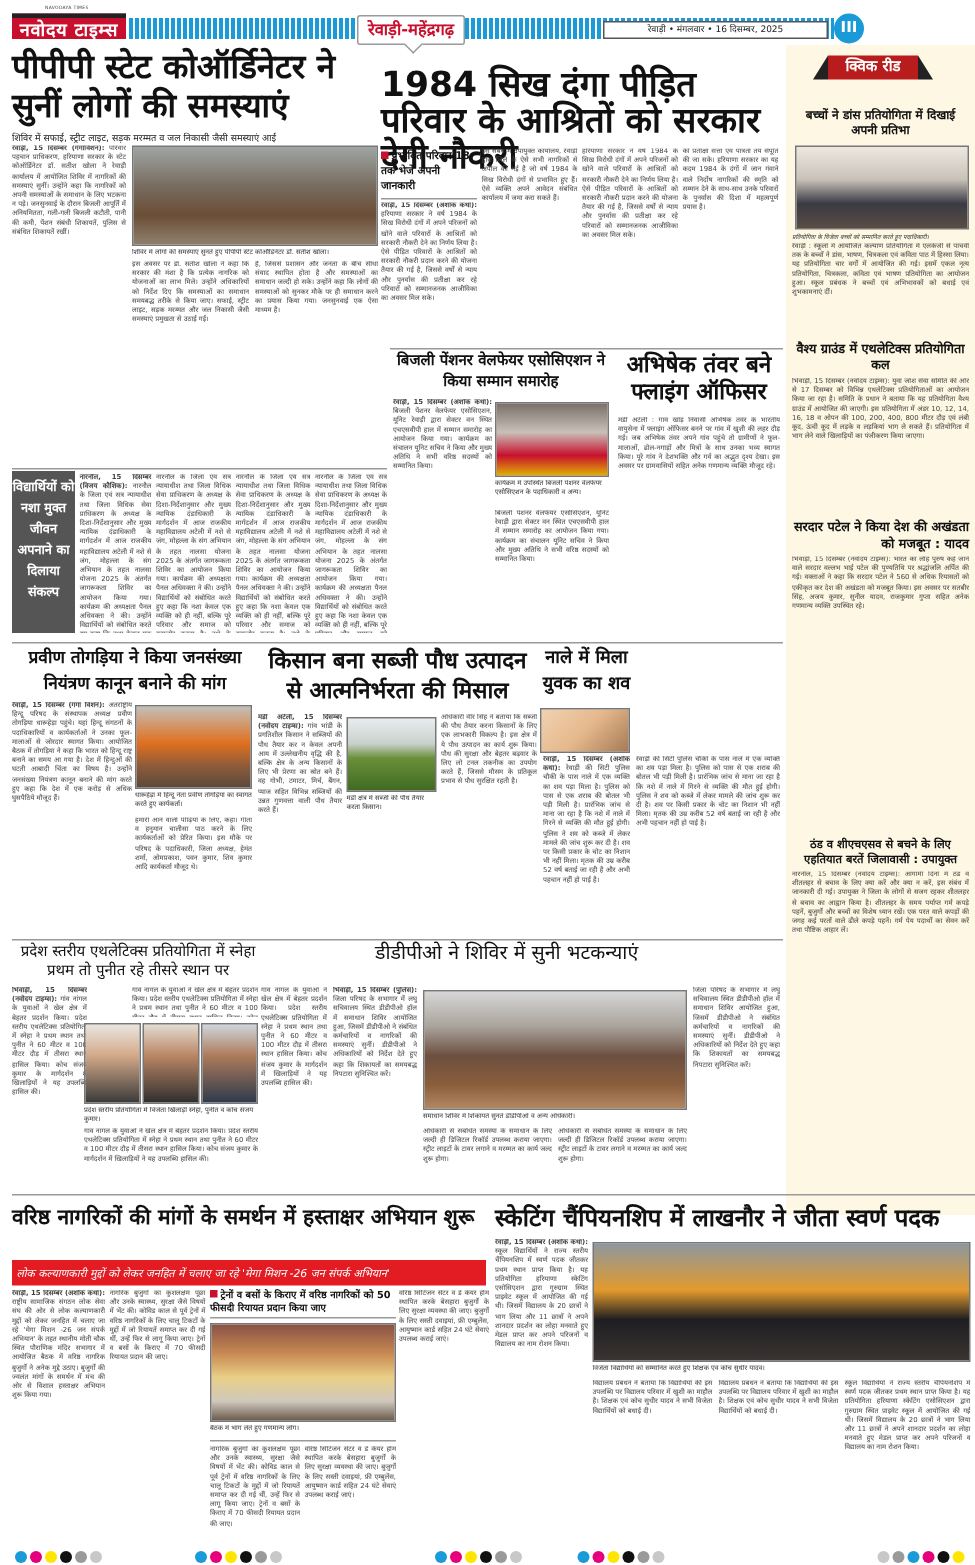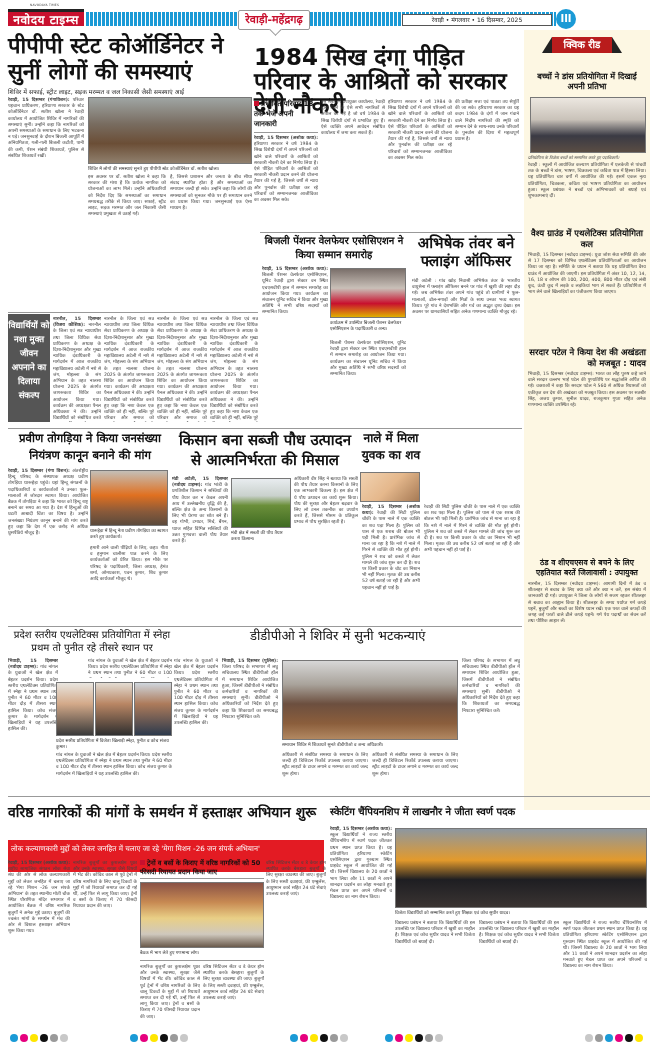--- a/index.html
+++ b/index.html
@@ -163,36 +163,36 @@
   <span>जिला परिषद के सभागार में लघु सचिवालय स्थित डीडीपीओ हॉल में समाधान शिविर आयोजित हुआ, जिसमें डीडीपीओ ने संबंधित कर्मचारियों व नागरिकों की समस्याएं सुनीं। डीडीपीओ ने अधिकारियों को निर्देश देते हुए कहा कि शिकायतों का समयबद्ध निपटारा सुनिश्चित करें।</span>
 </div>
 <div class="abs photo" style="left:282px;top:660px;width:176px;height:80px;background:linear-gradient(180deg,#d7d7d7 0%,#a9a39b 30%,#6c4f3f 55%,#8b5e3c 80%,#b28861 100%);"></div>
 <div class="abs caption" style="left:282px;top:742px;width:176px;height:8px;overflow:hidden;white-space:nowrap;">समाधान शिविर में शिकायतें सुनते डीडीपीओ व अन्य अधिकारी।</div>
 <div class="abs body-text" style="left:282px;top:752px;width:86px;height:41px;">अधिकारी से संबंधित समस्या के समाधान के लिए जल्दी ही डिजिटल रिकॉर्ड उपलब्ध कराया जाएगा। स्ट्रीट लाइटों के टावर लगाने व मरम्मत का कार्य जल्द शुरू होगा।</div>
 <div class="abs body-text" style="left:372px;top:752px;width:86px;height:41px;">अधिकारी से संबंधित समस्या के समाधान के लिए जल्दी ही डिजिटल रिकॉर्ड उपलब्ध कराया जाएगा। स्ट्रीट लाइटों के टावर लगाने व मरम्मत का कार्य जल्द शुरू होगा।</div>
 <div class="abs body-text" style="left:462px;top:658px;width:58px;height:135px;">जिला परिषद के सभागार में लघु सचिवालय स्थित डीडीपीओ हॉल में समाधान शिविर आयोजित हुआ, जिसमें डीडीपीओ ने संबंधित कर्मचारियों व नागरिकों की समस्याएं सुनीं। डीडीपीओ ने अधिकारियों को निर्देश देते हुए कहा कि शिकायतों का समयबद्ध निपटारा सुनिश्चित करें।</div>
 
 <div class="abs rule" style="left:8px;top:796px;width:642px;"></div>
 <div class="abs hl-light" style="left:8px;top:799px;width:320px;font-size:14px;line-height:26px;white-space:nowrap;font-weight:bold;">वरिष्ठ नागरिकों की मांगों के समर्थन में हस्ताक्षर अभियान शुरू</div>
-<div class="abs red-banner" style="left:8px;top:840px;width:316px;height:32px;font-size:7.2px;line-height:17px;padding-left:3px;white-space:nowrap;overflow:hidden;">लोक कल्याणकारी मुद्दों को लेकर जनहित में चलाए जा रहे 'मेगा मिशन -26 जन संपर्क अभियान'</div>
+<div class="abs red-banner" style="left:8px;top:840px;width:316px;height:17px;font-size:7.2px;line-height:17px;padding-left:3px;white-space:nowrap;overflow:hidden;font-style:italic;">लोक कल्याणकारी मुद्दों को लेकर जनहित में चलाए जा रहे 'मेगा मिशन -26 जन संपर्क अभियान'</div>
 <div class="abs body-text" style="left:8px;top:860px;width:62px;height:172px;">
   <b>रेवाड़ी, 15 दिसम्बर (अशोक कथा):</b>
   <span>राष्ट्रीय सामाजिक संगठन लोक सेवा संघ की ओर से लोक कल्याणकारी मुद्दों को लेकर जनहित में चलाए जा रहे 'मेगा मिशन -26 जन संपर्क अभियान' के तहत स्थानीय मोती चौक स्थित पौराणिक मंदिर सभागार में आयोजित बैठक में वरिष्ठ नागरिक बुजुर्गों ने अनेक मुद्दे उठाए। बुजुर्गों की ज्वलंत मांगों के समर्थन में मंच की ओर से विशाल हस्ताक्षर अभियान शुरू किया गया।</span>
 </div>
 <div class="abs body-text" style="left:73px;top:860px;width:64px;height:172px;">नागरिक बुजुर्गों का कुशलक्षेम पूछा और उनके स्वास्थ्य, सुरक्षा जैसे विषयों में भेंट की। कोविड काल से पूर्व ट्रेनों में वरिष्ठ नागरिकों के लिए चालू टिकटों के मुद्दों में जो रियायतें समाप्त कर दी गई थीं, उन्हें फिर से लागू किया जाए। ट्रेनों व बसों के किराए में 70 फीसदी रियायत प्रदान की जाए।</div>
 <div class="abs hl-light bullet-red" style="left:140px;top:859px;width:124px;font-size:6.5px;line-height:9px;font-weight:bold;">ट्रेनों व बसों के किराए में वरिष्ठ नागरिकों को 50 फीसदी रियायत प्रदान किया जाए</div>
 <div class="abs rule" style="left:140px;top:878px;width:124px;"></div>
 <div class="abs photo" style="left:140px;top:882px;width:124px;height:66px;background:linear-gradient(180deg,#8a5246 0%,#c78952 30%,#e9cf86 55%,#cfc8bd 80%,#6a5a4c 100%);"></div>
 <div class="abs caption" style="left:140px;top:950px;width:124px;height:8px;overflow:hidden;">बैठक में भाग लेते हुए गणमान्य लोग।</div>
 <div class="abs rule" style="left:140px;top:960px;width:124px;"></div>
 <div class="abs body-text" style="left:140px;top:964px;width:60px;height:68px;">नागरिक बुजुर्गों का कुशलक्षेम पूछा और उनके स्वास्थ्य, सुरक्षा जैसे विषयों में भेंट की। कोविड काल से पूर्व ट्रेनों में वरिष्ठ नागरिकों के लिए चालू टिकटों के मुद्दों में जो रियायतें समाप्त कर दी गई थीं, उन्हें फिर से लागू किया जाए। ट्रेनों व बसों के किराए में 70 फीसदी रियायत प्रदान की जाए।</div>
 <div class="abs body-text" style="left:203px;top:964px;width:61px;height:68px;">वरिष्ठ सिटिजन सेंटर व डे केयर होम स्थापित करके बेसहारा बुजुर्गों के लिए सुरक्षा व्यवस्था की जाए। बुजुर्गों के लिए सस्ती दवाइयां, फ्री एम्बुलेंस, आयुष्मान कार्ड सहित 24 घंटे सेवाएं उपलब्ध कराई जाएं।</div>
 <div class="abs body-text" style="left:266px;top:860px;width:60px;height:172px;">वरिष्ठ सिटिजन सेंटर व डे केयर होम स्थापित करके बेसहारा बुजुर्गों के लिए सुरक्षा व्यवस्था की जाए। बुजुर्गों के लिए सस्ती दवाइयां, फ्री एम्बुलेंस, आयुष्मान कार्ड सहित 24 घंटे सेवाएं उपलब्ध कराई जाएं।</div>
 
-<div class="abs hl-light" style="left:330px;top:801px;width:320px;font-size:10px;line-height:22px;white-space:nowrap;font-weight:bold;">स्केटिंग चैंपियनशिप में लाखनौर ने जीता स्वर्ण पदक</div>
+<div class="abs hl-light" style="left:330px;top:801px;width:320px;font-size:16px;line-height:22px;white-space:nowrap;font-weight:bold;">स्केटिंग चैंपियनशिप में लाखनौर ने जीता स्वर्ण पदक</div>
 <div class="abs body-text" style="left:330px;top:826px;width:62px;height:206px;">
   <b>रेवाड़ी, 15 दिसम्बर (अशोक कथा):</b>
   <span>स्कूल विद्यार्थियों ने राज्य स्तरीय चैंपियनशिप में स्वर्ण पदक जीतकर प्रथम स्थान प्राप्त किया है। यह प्रतियोगिता हरियाणा स्केटिंग एसोसिएशन द्वारा गुरुग्राम स्थित प्राइवेट स्कूल में आयोजित की गई थी। जिसमें विद्यालय के 20 छात्रों ने भाग लिया और 11 छात्रों ने अपने शानदार प्रदर्शन का लोहा मनवाते हुए मेडल प्राप्त कर अपने परिजनों व विद्यालय का नाम रोशन किया।</span>
 </div>
 <div class="abs photo" style="left:395px;top:828px;width:252px;height:80px;background:linear-gradient(180deg,#8d97a0 0%,#e39a2c 40%,#1e1e22 65%,#3a3432 100%);"></div>
 <div class="abs caption" style="left:395px;top:910px;width:252px;height:8px;overflow:hidden;white-space:nowrap;">विजेता विद्यार्थियों को सम्मानित करते हुए शिक्षक एवं कोच सुधीर यादव।</div>
 <div class="abs body-text" style="left:395px;top:920px;width:80px;height:112px;">विद्यालय प्रबंधन ने बताया कि विद्यार्थियों की इस उपलब्धि पर विद्यालय परिवार में खुशी का माहौल है। शिक्षक एवं कोच सुधीर यादव ने सभी विजेता विद्यार्थियों को बधाई दी।</div>
 <div class="abs body-text" style="left:479px;top:920px;width:80px;height:112px;">विद्यालय प्रबंधन ने बताया कि विद्यार्थियों की इस उपलब्धि पर विद्यालय परिवार में खुशी का माहौल है। शिक्षक एवं कोच सुधीर यादव ने सभी विजेता विद्यार्थियों को बधाई दी।</div>
 <div class="abs body-text" style="left:563px;top:920px;width:84px;height:112px;">स्कूल विद्यार्थियों ने राज्य स्तरीय चैंपियनशिप में स्वर्ण पदक जीतकर प्रथम स्थान प्राप्त किया है। यह प्रतियोगिता हरियाणा स्केटिंग एसोसिएशन द्वारा गुरुग्राम स्थित प्राइवेट स्कूल में आयोजित की गई थी। जिसमें विद्यालय के 20 छात्रों ने भाग लिया और 11 छात्रों ने अपने शानदार प्रदर्शन का लोहा मनवाते हुए मेडल प्राप्त कर अपने परिजनों व विद्यालय का नाम रोशन किया।</div>
 

